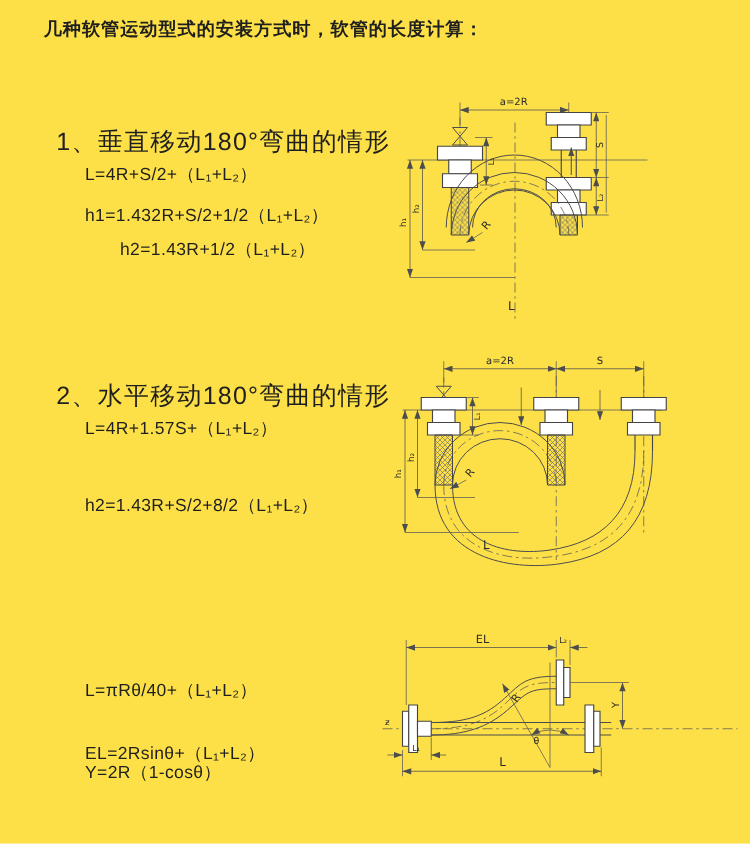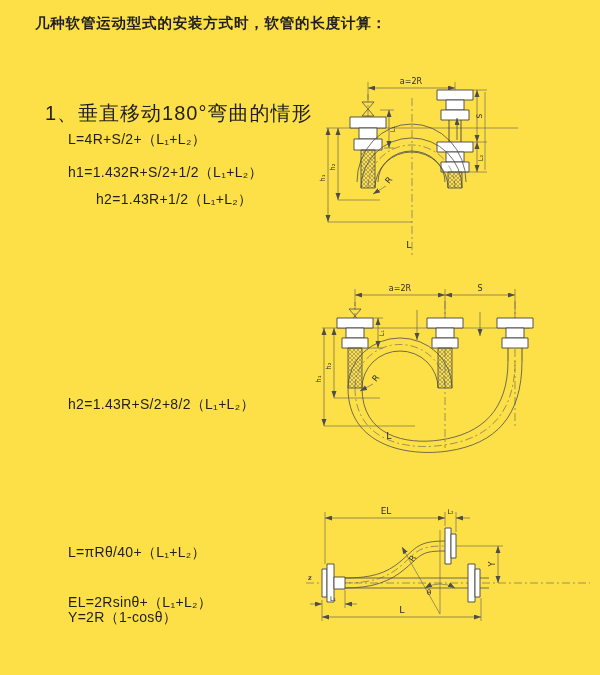--- a/index.html
+++ b/index.html
@@ -38,20 +38,22 @@
     </defs>
   </svg>
 
   <div class="abs title" style="left:35px;top:14px;">几种软管运动型式的安装方式时，软管的长度计算：</div>
 
   <div class="abs heading" style="left:45px;top:100px;">1、垂直移动180°弯曲的情形</div>
   <div class="abs formula" style="left:68px;top:131px;">L=4R+S/2+（L₁+L₂）</div>
   <div class="abs formula" style="left:68px;top:164px;">h1=1.432R+S/2+1/2（L₁+L₂）</div>
   <div class="abs formula" style="left:68px;top:191px;margin-left:28px;">h2=1.43R+1/2（L₁+L₂）</div>
 
+  <div class="abs heading" style="left:45px;top:303px;">2、水平移动180°弯曲的情形</div>
+  <div class="abs formula" style="left:68px;top:334px;">L=4R+1.57S+（L₁+L₂）</div>
   <div class="abs formula" style="left:68px;top:396px;">h2=1.43R+S/2+8/2（L₁+L₂）</div>
 
   <div class="abs formula" style="left:68px;top:544px;">L=πRθ/40+（L₁+L₂）</div>
   <div class="abs formula" style="left:68px;top:609px;">Y=2R（1-cosθ）</div>
   <div class="abs formula" style="left:68px;top:594px;">EL=2Rsinθ+（L₁+L₂）</div>
 
   <svg style="left:310px;top:70px;" width="285" height="195" viewBox="0 0 285 195">
 
     <g>
       <line class="cl" x1="102" y1="28" x2="102" y2="185"></line>

